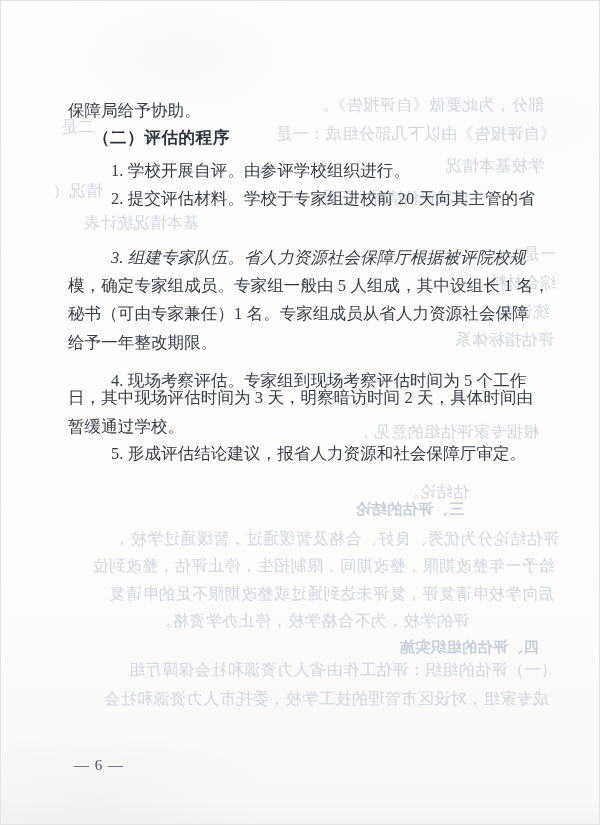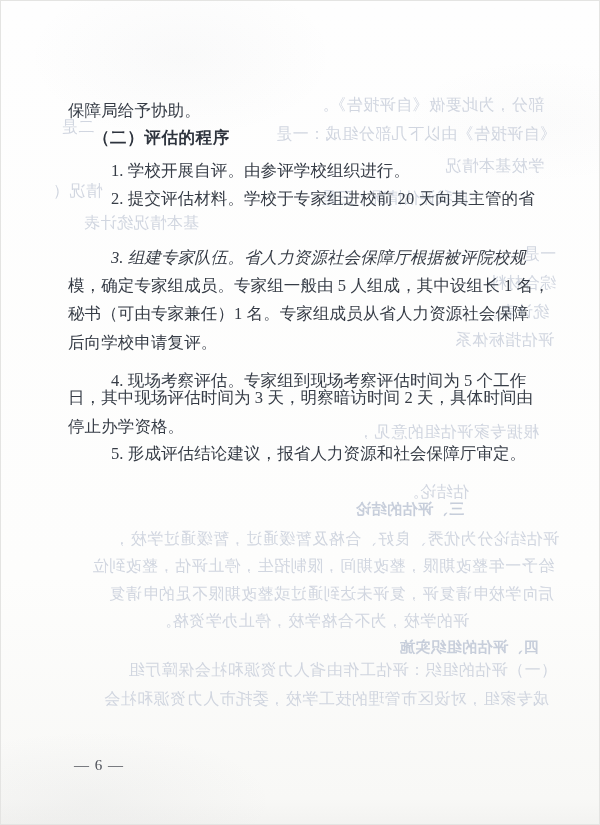--- a/index.html
+++ b/index.html
@@ -98,20 +98,20 @@
       <div class="bleed-line" style="top: 690px; left: 50px; color: rgb(201, 207, 219);">成专家组，对设区市管理的技工学校，委托市人力资源和社会</div>
     </div>
   <div class="text-layer">
       <div class="line bold" style="top: 127px; left: 92px; color: rgb(46, 52, 62);">（二）评估的程序</div>
       <div class="line" style="top: 100px; left: 67px; color: rgb(54, 60, 70);">保障局给予协助。</div>
       <div class="line" style="top: 160px; left: 110px; color: rgb(54, 60, 70);">1. 学校开展自评。由参评学校组织进行。</div>
       <div class="line" style="top: 188px; left: 110px; color: rgb(54, 60, 70); text-align: right;">2. 提交评估材料。学校于专家组进校前 20 天向其主管的省</div>
       <div class="line" style="top: 247px; left: 110px; color: rgb(54, 60, 70); font-style: italic;">3. 组建专家队伍。省人力资源社会保障厅根据被评院校规</div>
       <div class="line" style="top: 275px; left: 67px; color: rgb(54, 60, 70);">模，确定专家组成员。专家组一般由 5 人组成，其中设组长 1 名，</div>
       <div class="line" style="top: 303px; left: 67px; color: rgb(54, 60, 70);">秘书（可由专家兼任）1 名。专家组成员从省人力资源社会保障</div>
-      <div class="line" style="top: 332px; left: 67px; color: rgb(54, 60, 70);">后向学校申请复评。</div>
+      <div class="line" style="top: 332px; left: 67px; color: rgb(54, 60, 70);">给予一年整改期限。</div>
       <div class="line" style="top: 370px; left: 110px; color: rgb(54, 60, 70);">4. 现场考察评估。专家组到现场考察评估时间为 5 个工作</div>
       <div class="line" style="top: 387px; left: 67px; color: rgb(54, 60, 70); text-align: center;">日，其中现场评估时间为 3 天，明察暗访时间 2 天，具体时间由</div>
-      <div class="line" style="top: 416px; left: 67px; color: rgb(54, 60, 70);">停止办学资格。</div>
+      <div class="line" style="top: 416px; left: 67px; color: rgb(54, 60, 70);">暂缓通过学校。</div>
       <div class="line" style="top: 443px; left: 110px; color: rgb(54, 60, 70);">5. 形成评估结论建议，报省人力资源和社会保障厅审定。</div>
     </div>
   <div class="page-number">— 6 —</div>
 </div>
 
 </body></html>

